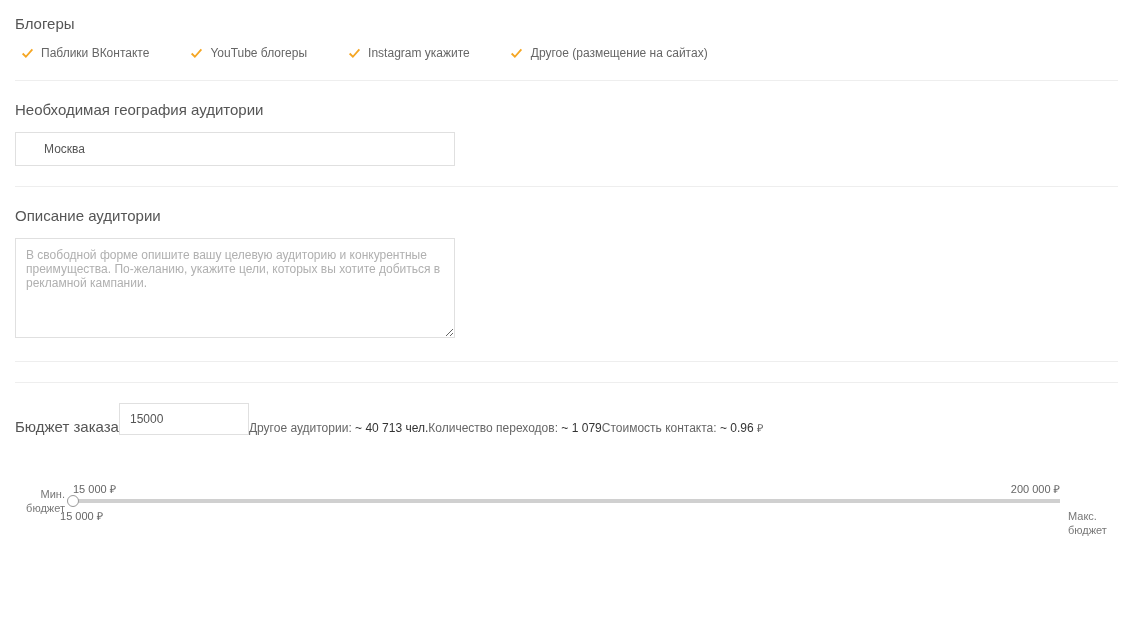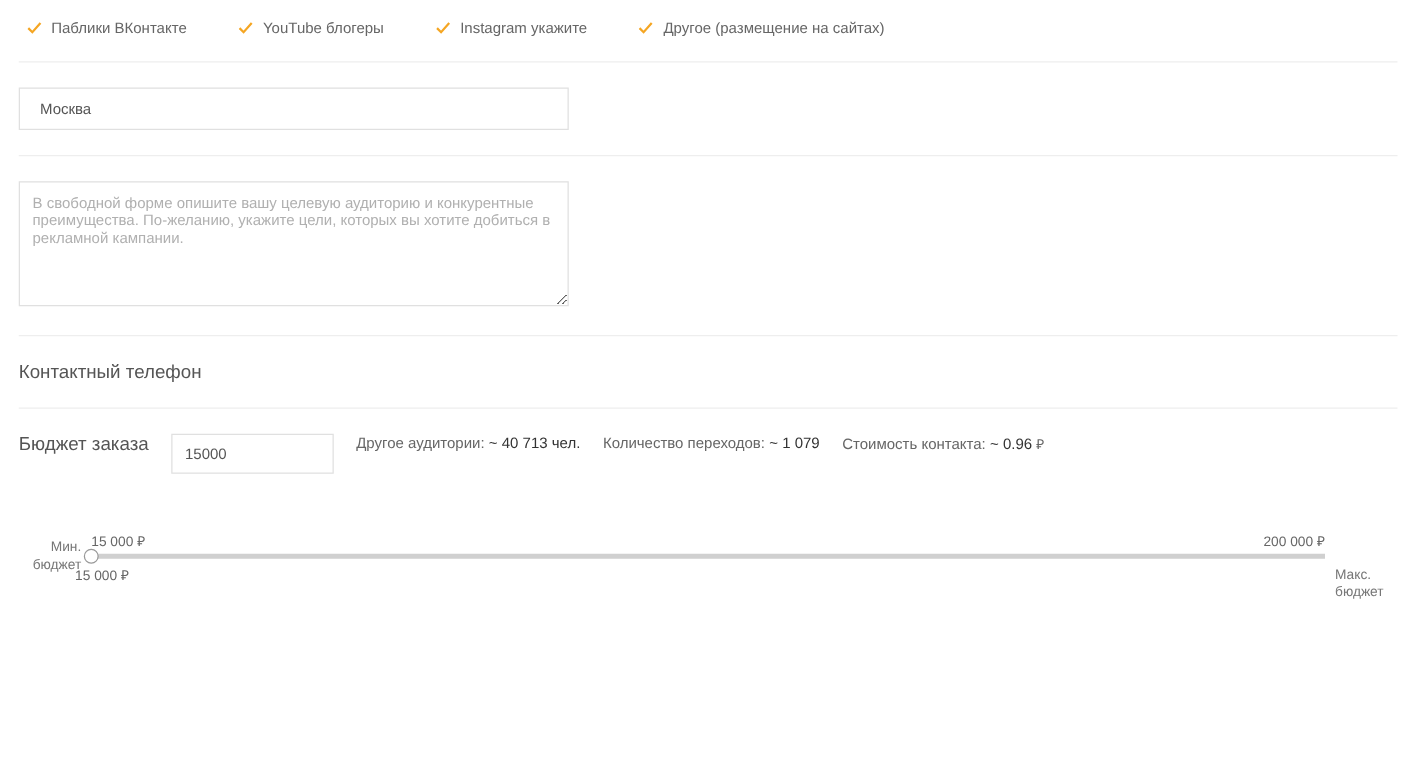--- a/index.html
+++ b/index.html
@@ -48,21 +48,21 @@
       width: 14px;
       height: 14px;
       margin-right: 7px;
     }
     .check-icon svg {
       width: 13px;
       height: 13px;
     }
     .text-input {
       width: 440px;
-      padding: 9px 16px;
+      padding: 9px 28px;
       border: 1px solid #e0e0e0;
       font-size: 12px;
       color: #555;
       font-family: inherit;
     }
     .text-input::placeholder {
       color: #aaa;
     }
     .textarea-input {
       width: 440px;
@@ -72,22 +72,21 @@
       font-size: 12px;
       color: #aaa;
       font-family: inherit;
       resize: both;
     }
     .textarea-input::placeholder {
       color: #b0b0b0;
     }
     .budget-row {
       display: flex;
-      align-items: flex-start;
-      gap: 18px;
+      align-items: flex-end;
       flex-wrap: wrap;
     }
     .budget-label {
       font-size: 15px;
       color: #555;
     }
     .budget-input {
       width: 130px;
       padding: 8px 10px;
       border: 1px solid #e0e0e0;
@@ -164,20 +163,21 @@
       left: 0;
       font-size: 11px;
       color: #666;
       transform: translateX(-30%);
     }
   </style>
 </head>
 <body>
 
 <div class="section">
+  <h3 class="section-title">Блогеры</h3>
   <div class="checkbox-row">
     <label class="checkbox-item">
       <span class="check-icon">
         <svg viewBox="0 0 16 16">
             <path d="M2 8 L6 12 L14 3" stroke="#f5a623" stroke-width="2.2" fill="none"></path>
           </svg>
       </span>
       <span>Паблики ВКонтакте</span>
     </label>
     <label class="checkbox-item">
@@ -203,33 +203,34 @@
           </svg>
       </span>
       <span>Другое (размещение на сайтах)</span>
     </label>
   </div>
 </div>
 
 <hr class="divider">
 
 <div class="section">
+  <h3 class="section-title">Необходимая география аудитории</h3>
   <input type="text" class="text-input" value="Москва" style="">
 </div>
 
 <hr class="divider">
 
 <div class="section">
+  <h3 class="section-title">Описание аудитории</h3>
   <textarea class="textarea-input" placeholder="В свободной форме опишите вашу целевую аудиторию и конкурентные преимущества. По-желанию, укажите цели, которых вы хотите добиться в рекламной кампании." style=""></textarea>
 </div>
 
 <hr class="divider">
 
 <div class="section">
-  <h3 class="section-title">Контактный телефон</h3>
 </div>
 
 <hr class="divider">
 
 <div class="section">
   <div class="budget-row">
     <span class="budget-label">Бюджет заказа</span>
     <input type="text" class="budget-input" value="15000" style="">
     <span class="metric">
       <span>Другое аудитории:</span>

